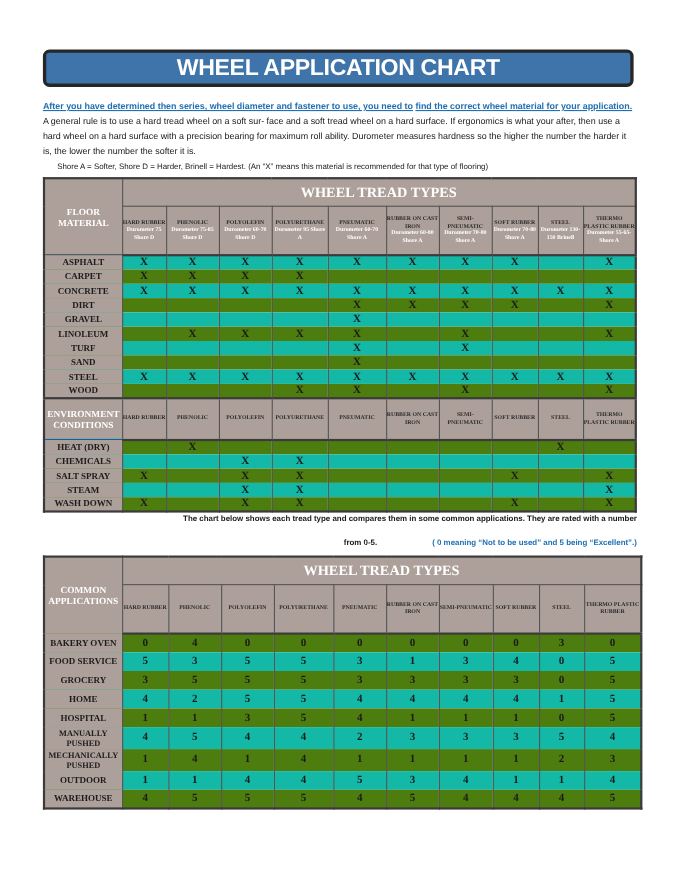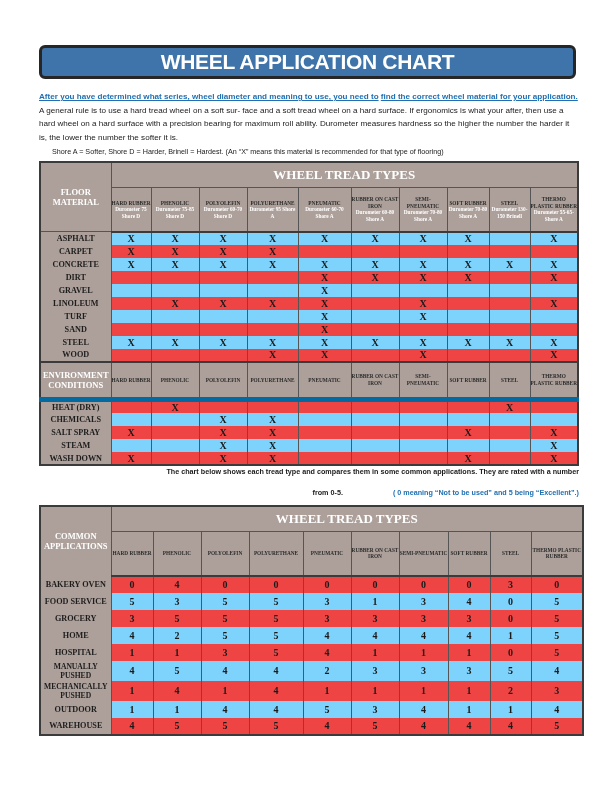--- a/index.html
+++ b/index.html
@@ -19,36 +19,36 @@
     font-family: "Liberation Serif", serif; border: 2px solid #3b3b3b; }
   table.grid td, table.grid th { border-left: 1px solid #555; border-right: 1px solid #555; padding: 0;
     text-align: center; vertical-align: middle; }
   .hdr { background: #ada09a; color: #ffffff; }
   .cap { font-size: 13px; font-weight: bold; color: #ffffff; height: 24px; border-bottom: 1px solid #555; }
   .rowhead-title { font-size: 8.5px; font-weight: bold; color: #ffffff; line-height: 10px; margin-top: 24px; }
   .colhead { font-size: 5.3px; font-weight: bold; color: #2b2b2b; line-height: 6.5px; }
   .colhead .sub { font-weight: bold; color: #ffffff; display: block; }
   .rowlabel { background: #ada09a; font-size: 8.2px; font-weight: bold; color: #1d1d1d; line-height: 9px; }
   .cell { font-size: 10px; font-weight: bold; color: #1a1a1a; }
-  .alt { background: #ef4444; }
-  .wht { background: #7dd3fc; }
-  .envhdr { border-top: 2px solid #3b3b3b; border-bottom: 5px solid #0369a1; }
+  .alt { background: #4d7c0f; }
+  .wht { background: #14b8a6; }
+  .envhdr { border-top: 2px solid #3b3b3b; border-bottom: 1px solid #0369a1; }
 
   .note { position: absolute; left: 39px; width: 540px; font-size: 7.2px; font-weight: bold; text-align: right; }
   .note .blue { color: #1f6fb2; padding-left: 48px; }
 </style>
 </head>
 <body>
 
 <div class="title-bar">
   <span>WHEEL APPLICATION CHART</span>
 </div>
 
 <div class="intro">
-  <span class="link">After you have determined what series, wheel diameter and meaning to use, you need to</span>
+  <span class="link">After you have determined then series, wheel diameter and fastener to use, you need to</span>
   <span class="link">find the correct wheel material for your application.</span><span> A general rule is to use a hard tread wheel on a soft sur- face and a soft tread wheel on a hard surface. If ergonomics is what your after, then use a hard wheel on a hard surface with a precision bearing for maximum roll ability.  Durometer measures hardness so the higher the number the harder it is, the lower the number the softer it is.</span>
   <span class="shore">Shore A = Softer, Shore D = Harder, Brinell = Hardest. (An “X” means this material is recommended for that type of flooring)</span>
 </div>
 
 <table class="grid" id="floor-table" style="left:39px; top:161px; width:538px;">
   <colgroup id="floor-cols">
       <col style="width: 71px;">
       <col style="width: 40px;">
       <col style="width: 48px;">
       <col style="width: 48px;">

